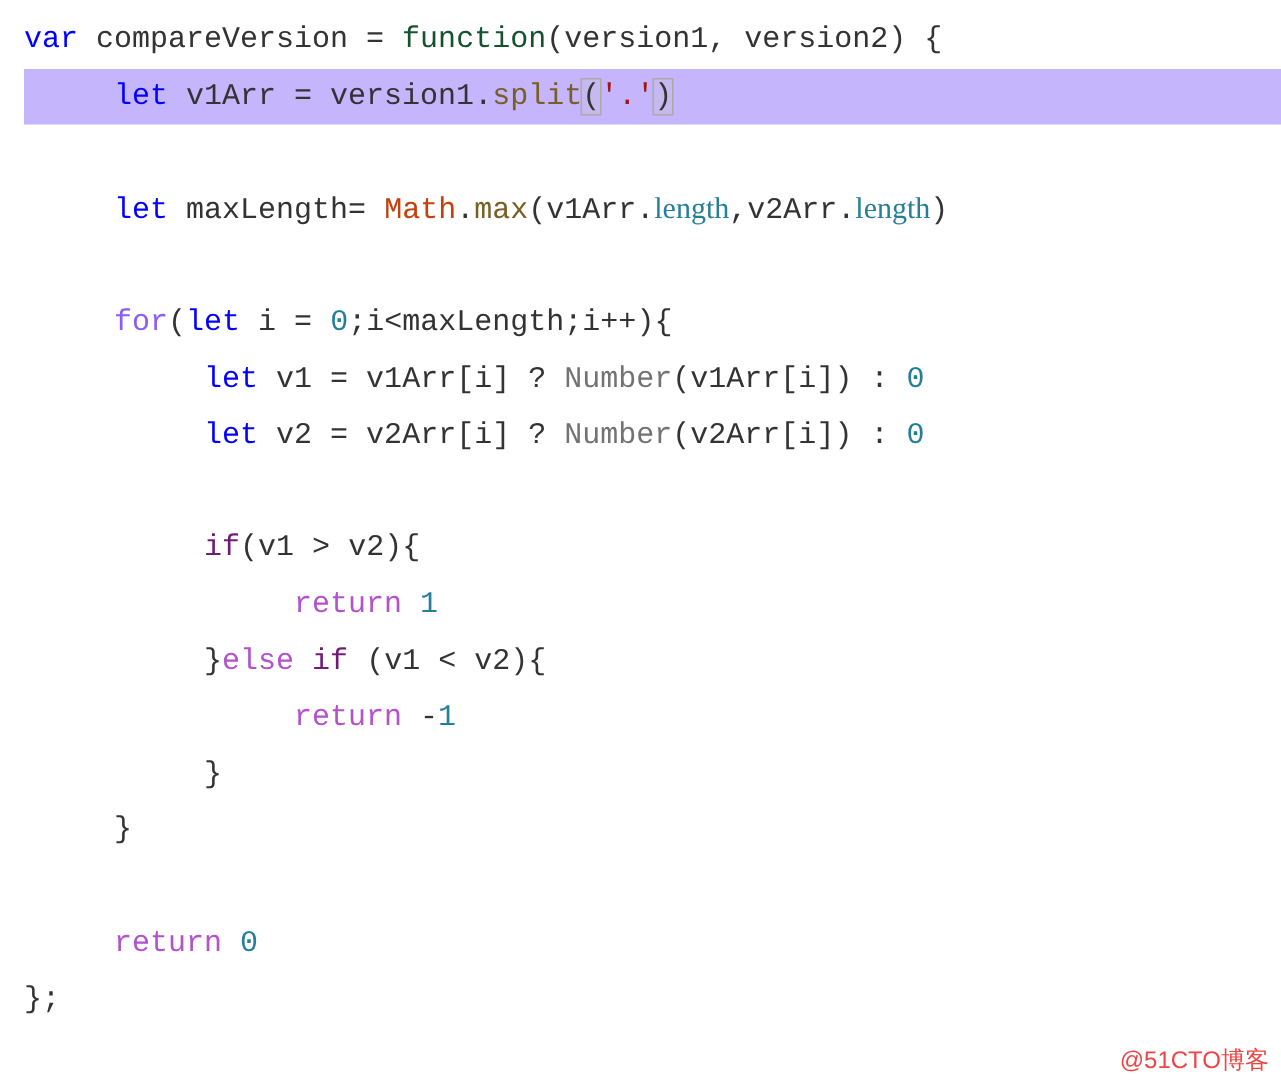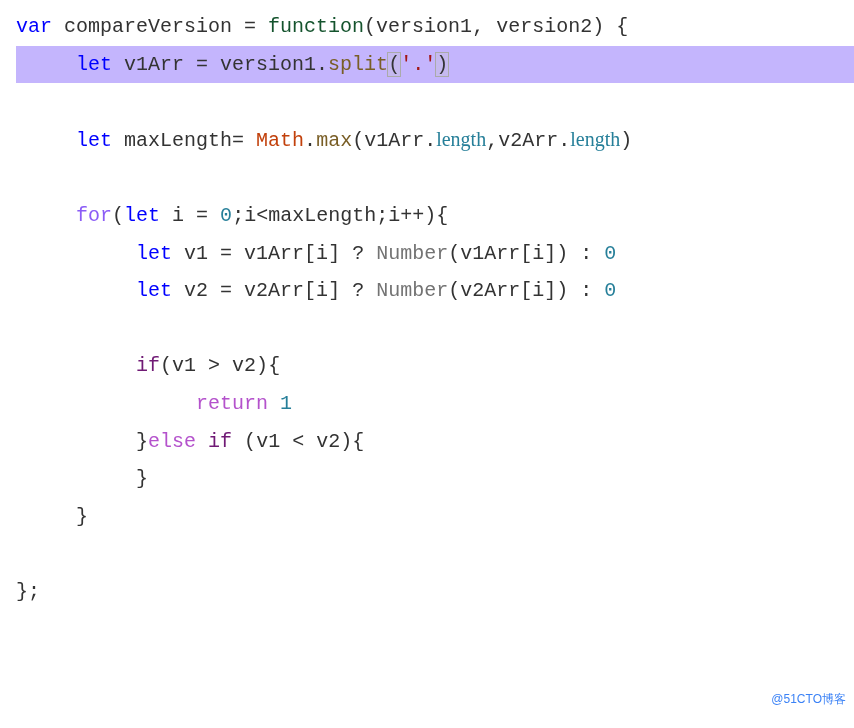--- a/index.html
+++ b/index.html
@@ -43,41 +43,43 @@
     .brace { color: #333; }
     .punct { color: #333; }
     .ident { color: #333; font-family: Liberation Mono, monospace; }
     .method { color: #795e26; }
     .highlight-box {
       background: rgba(200,200,200,0.25);
       outline: 1px solid #aaa;
     }
     .watermark {
       position: absolute;
-      bottom: 20px;
+      bottom: 10px;
       right: 8px;
-      color: #3b82f6;
-      font-size: 12px;
+      color: #ef4444;
+      font-size: 16px;
       font-family: sans-serif;
     }
   </style>
 </head>
 <body>
 
 <div class="code-area" id="code"><span class="line"><span></span><span class="kw-var">var</span><span class="ident"> compareVersion </span><span class="op">=</span><span class="ident"> </span><span class="kw-function">function</span><span class="paren">(</span><span class="ident">version1</span><span class="punct">, </span><span class="ident">version2</span><span class="paren">) </span><span class="brace">{</span>
 </span><span class="line line-highlight"><span>     </span><span class="kw-let">let</span><span class="ident"> v1Arr </span><span class="op">=</span><span class="ident"> version1</span><span class="punct">.</span><span class="method">split</span><span class="paren highlight-box">(</span><span class="str">'.'</span><span class="paren highlight-box">)</span>
 </span><span class="line"><span></span><span class=""> </span>
 </span><span class="line"><span>     </span><span class="kw-let">let</span><span class="ident"> maxLength</span><span class="op">=</span><span class="ident"> </span><span class="var">Math</span><span class="punct">.</span><span class="method">max</span><span class="paren">(</span><span class="ident">v1Arr</span><span class="punct">.</span><span class="prop">length</span><span class="punct">,</span><span class="ident">v2Arr</span><span class="punct">.</span><span class="prop">length</span><span class="paren">)</span>
 </span><span class="line"><span></span><span class=""> </span>
 </span><span class="line"><span>     </span><span class="kw-for">for</span><span class="paren">(</span><span class="kw-let">let</span><span class="ident"> i </span><span class="op">=</span><span class="ident"> </span><span class="num">0</span><span class="punct">;</span><span class="ident">i</span><span class="op">&lt;</span><span class="ident">maxLength</span><span class="punct">;</span><span class="ident">i</span><span class="op">++</span><span class="paren">)</span><span class="brace">{</span>
 </span><span class="line"><span>          </span><span class="kw-let">let</span><span class="ident"> v1 </span><span class="op">=</span><span class="ident"> v1Arr</span><span class="paren">[</span><span class="ident">i</span><span class="paren">] </span><span class="op">?</span><span class="ident"> </span><span class="func-call">Number</span><span class="paren">(</span><span class="ident">v1Arr</span><span class="paren">[</span><span class="ident">i</span><span class="paren">]) </span><span class="op">:</span><span class="ident"> </span><span class="num">0</span>
 </span><span class="line"><span>          </span><span class="kw-let">let</span><span class="ident"> v2 </span><span class="op">=</span><span class="ident"> v2Arr</span><span class="paren">[</span><span class="ident">i</span><span class="paren">] </span><span class="op">?</span><span class="ident"> </span><span class="func-call">Number</span><span class="paren">(</span><span class="ident">v2Arr</span><span class="paren">[</span><span class="ident">i</span><span class="paren">]) </span><span class="op">:</span><span class="ident"> </span><span class="num">0</span>
 </span><span class="line"><span></span><span class=""> </span>
 </span><span class="line"><span>          </span><span class="kw-if">if</span><span class="paren">(</span><span class="ident">v1 </span><span class="op">&gt;</span><span class="ident"> v2</span><span class="paren">)</span><span class="brace">{</span>
 </span><span class="line"><span>               </span><span class="kw-return">return</span><span class="ident"> </span><span class="num">1</span>
 </span><span class="line"><span>          </span><span class="brace">}</span><span class="kw-else">else</span><span class="ident"> </span><span class="kw-if">if</span><span class="ident"> </span><span class="paren">(</span><span class="ident">v1 </span><span class="op">&lt;</span><span class="ident"> v2</span><span class="paren">)</span><span class="brace">{</span>
+</span><span class="line"><span>               </span><span class="kw-return">return</span><span class="ident"> </span><span class="op">-</span><span class="num">1</span>
 </span><span class="line"><span>          </span><span class="brace">}</span>
 </span><span class="line"><span>     </span><span class="brace">}</span>
 </span><span class="line"><span></span><span class=""> </span>
+</span><span class="line"><span>     </span><span class="kw-return">return</span><span class="ident"> </span><span class="num">0</span>
 </span><span class="line"><span></span><span class="brace">}</span><span class="punct">;</span>
 </span></div>
 
 <div class="watermark">@51CTO博客</div>
 
 </body></html>

